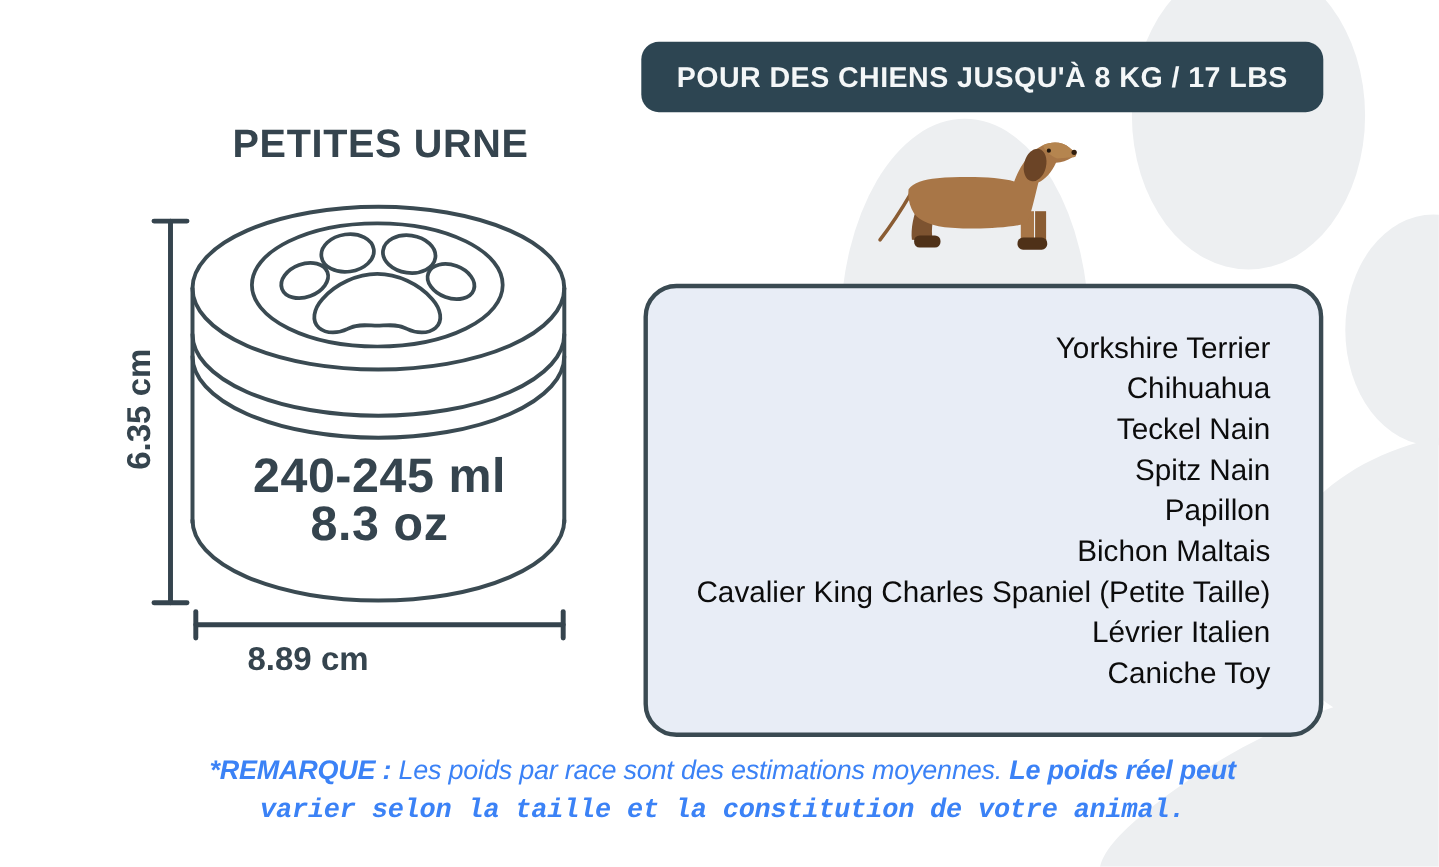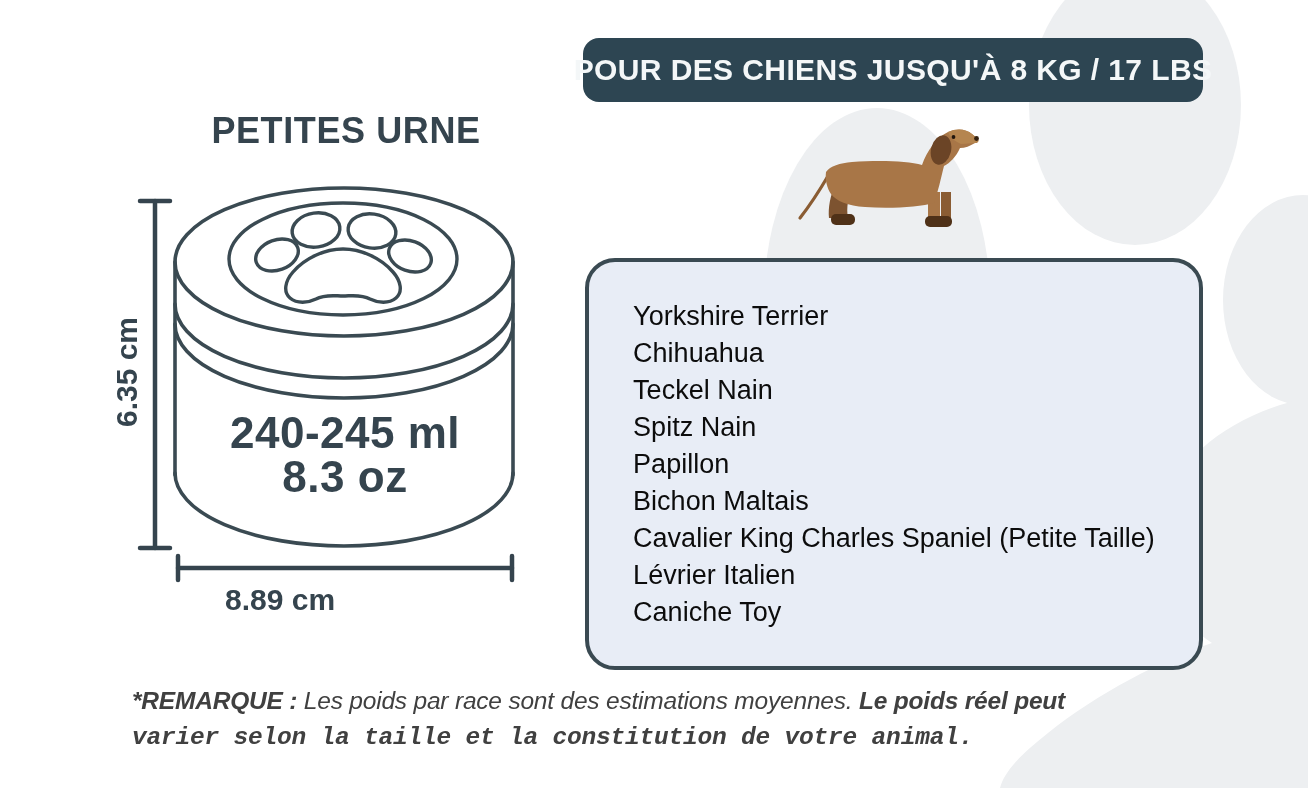--- a/index.html
+++ b/index.html
@@ -4,21 +4,21 @@
 <style>
   html,body{margin:0;padding:0;}
   .canvas{
     position:relative;width:1308px;height:788px;background:#ffffff;
     overflow:hidden;font-family:"Liberation Sans",sans-serif;
   }
   .layer-svg{position:absolute;left:0;top:0;width:1308px;height:788px;}
   .banner{
     position:absolute;left:583px;top:38px;width:620px;height:64px;
     background:#2d4552;border-radius:16px;display:flex;align-items:center;justify-content:center;
-    color:#f4f7f8;font-size:30px;font-weight:700;letter-spacing:0.4px;white-space:nowrap;
+    color:#f4f7f8;font-size:26px;font-weight:700;letter-spacing:0.4px;white-space:nowrap;
   }
   .urn-title{
     position:absolute;left:146px;top:110px;width:400px;text-align:center;
     color:#35444e;font-size:36px;font-weight:700;letter-spacing:0.6px;
   }
   .volume{
     position:absolute;left:185px;top:411px;width:320px;text-align:center;
     color:#35444e;font-weight:700;font-size:44px;line-height:44px;letter-spacing:0.5px;
   }
   .dim-height{
@@ -29,25 +29,25 @@
   .dim-width{
     position:absolute;left:225px;top:583px;width:240px;
     color:#35444e;font-size:30px;font-weight:700;
   }
   .breeds-box{
     position:absolute;left:585px;top:258px;width:618px;height:412px;
     box-sizing:border-box;background:#e8edf6;border:4px solid #3a4a52;border-radius:30px;
     display:flex;flex-direction:column;justify-content:center;align-items:center;
   }
   .breed{
-    font-size:27px;line-height:37px;color:#0c0c0c;text-align:left;white-space:nowrap;
+    font-size:27px;line-height:37px;color:#0c0c0c;text-align:right;white-space:nowrap;
   }
   .note{
-    position:absolute;left:132px;top:684px;width:1050px;text-align:left;
-    font-style:italic;font-size:24.5px;line-height:1.42;color:#404040;letter-spacing:-0.2px;
+    position:absolute;left:132px;top:684px;width:1050px;text-align:center;
+    font-style:italic;font-size:24.5px;line-height:1.42;color:#3b82f6;letter-spacing:-0.2px;
   }
   .note span{font-style:italic;}
 </style>
 </head>
 <body>
 
 <div class="canvas">
 
   <svg class="layer-svg" viewBox="0 0 1308 788">
 

